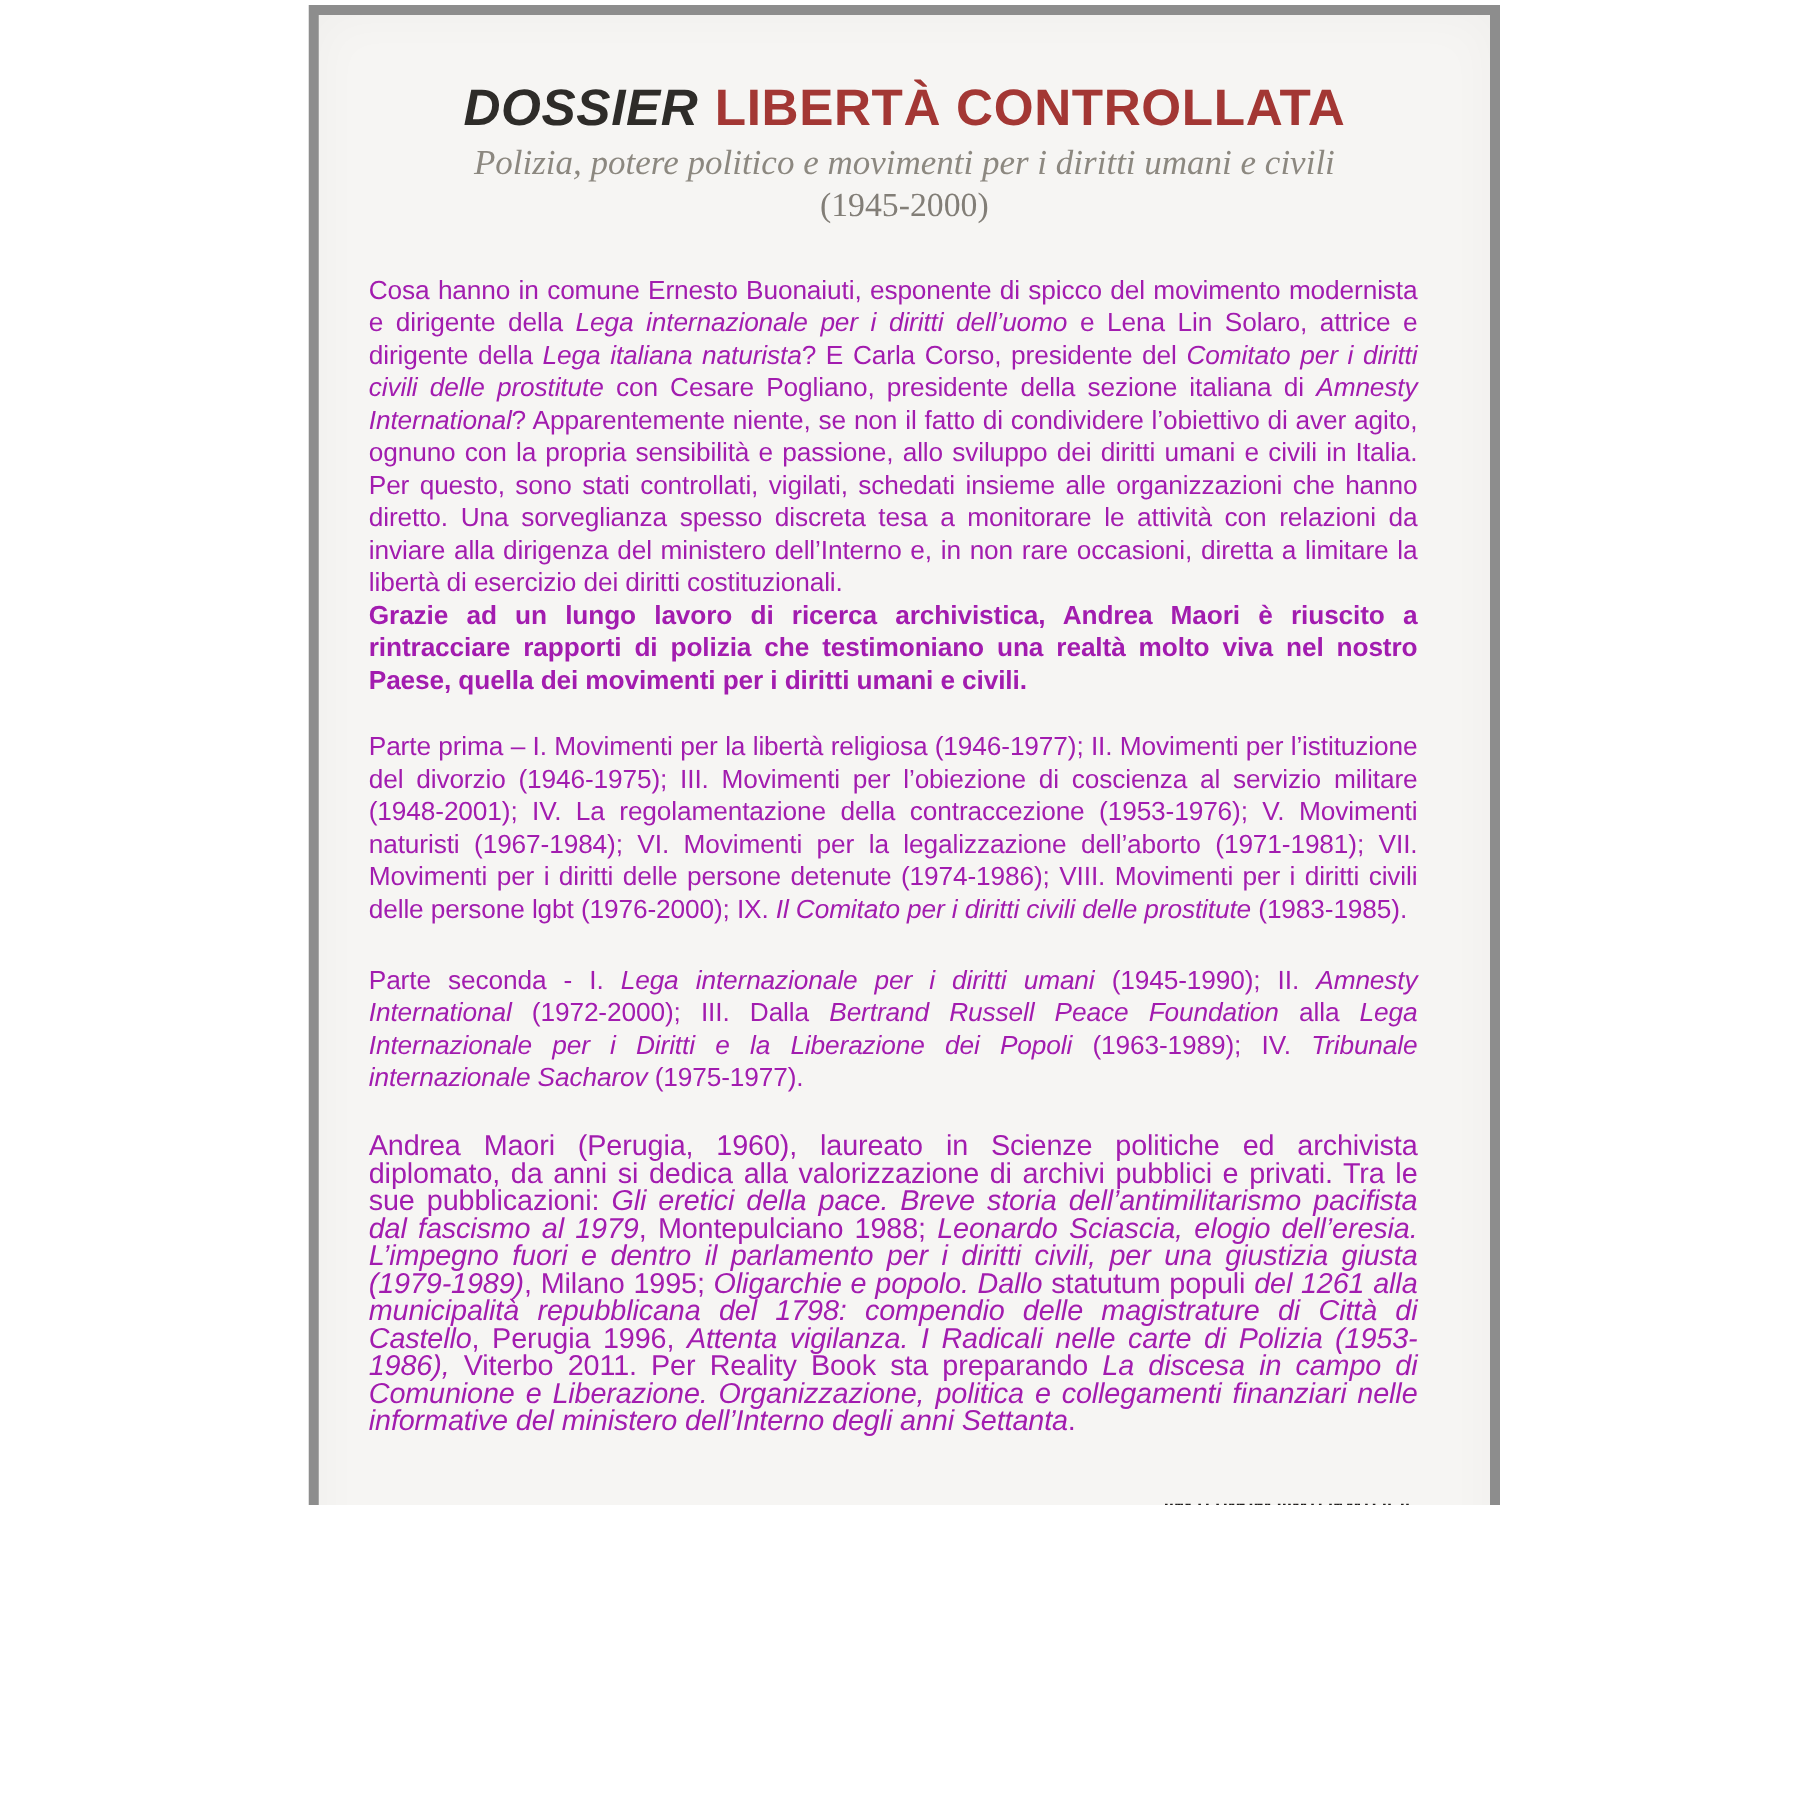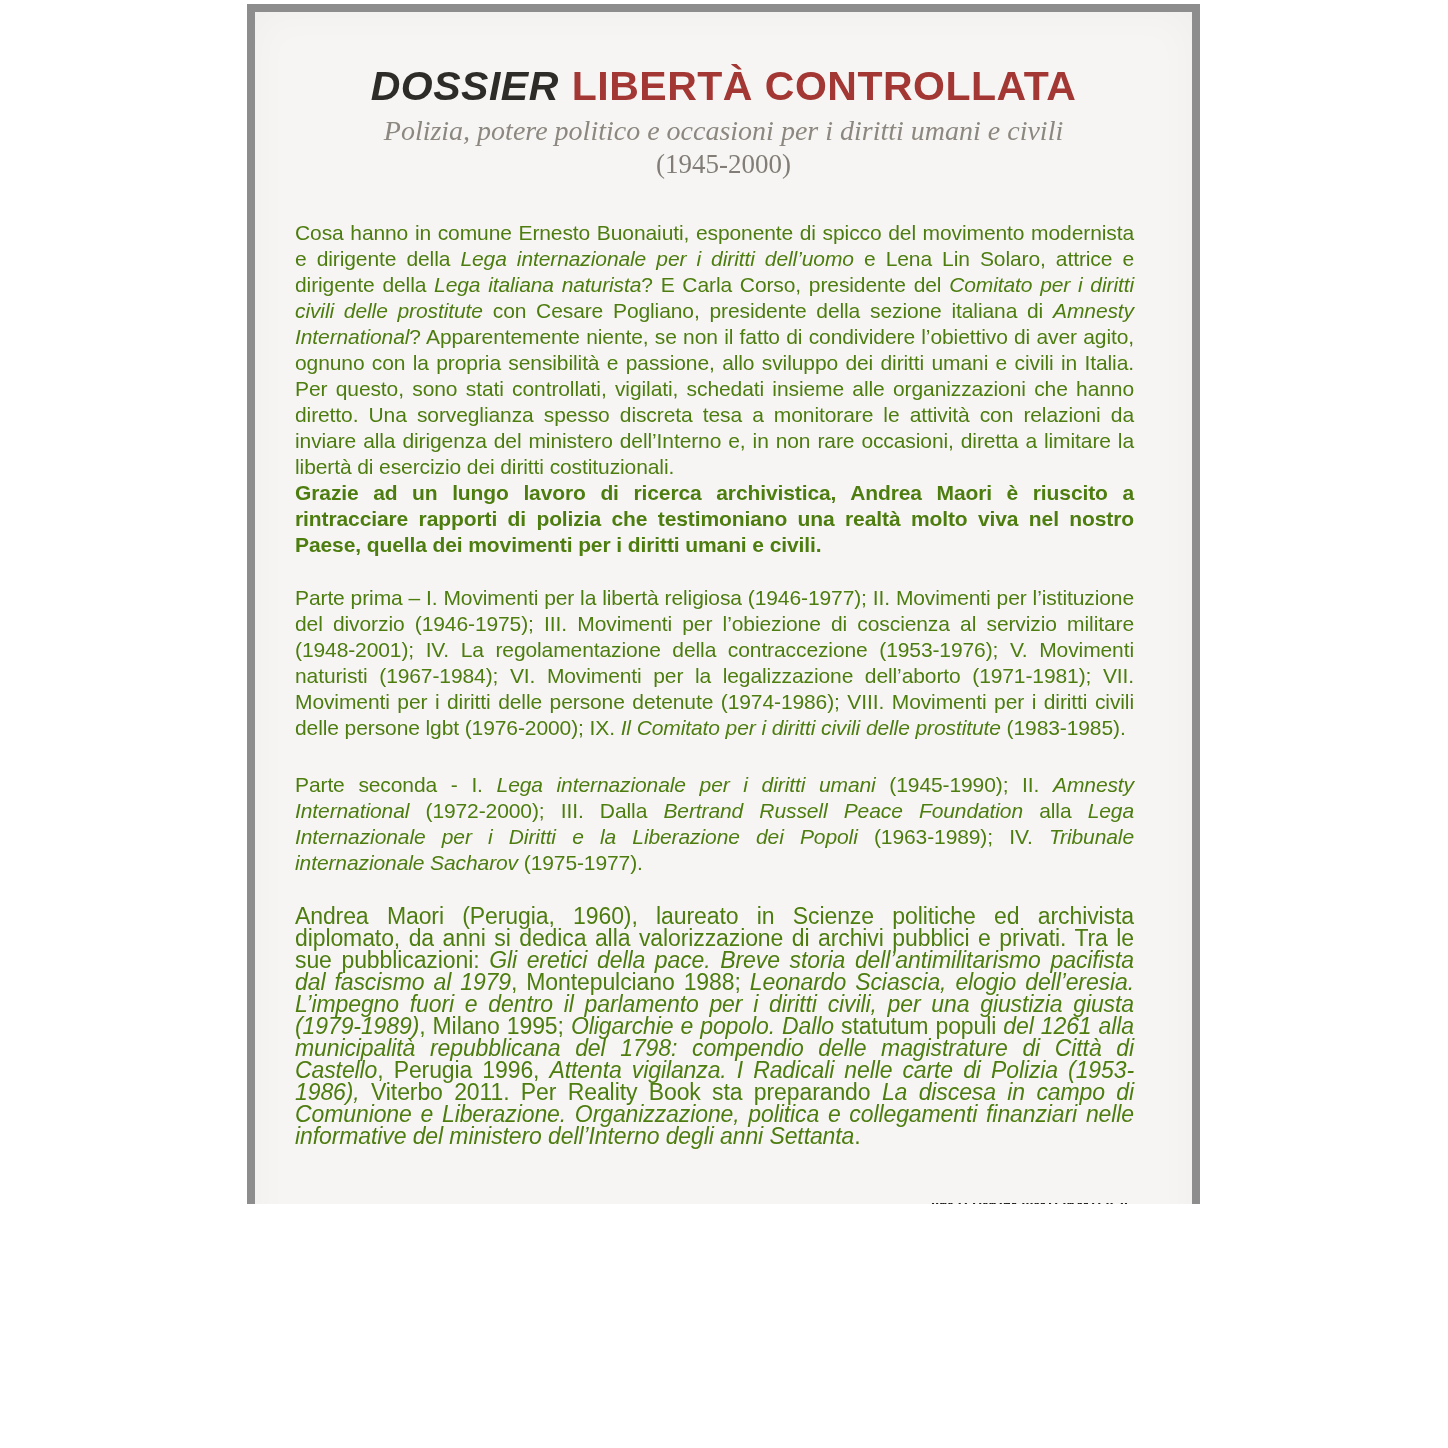--- a/index.html
+++ b/index.html
@@ -14,21 +14,21 @@
   .t-prefix{font-style:italic;color:#2e2c29;margin-right:13px;}
   .t-main{color:#a33734;}
   .subtitle{margin:9px 40px 0 40px;text-align:center;
             font-family:"Liberation Serif",serif;font-style:italic;
             font-size:28px;line-height:1.1;color:#8c8880;}
   .subtitle-years{margin:3px 40px 0 40px;text-align:center;
             font-family:"Liberation Serif",serif;
             font-size:27px;line-height:1.1;color:#827e77;}
   
   .body{margin:16px 58px 0 40px;font-size:21px;line-height:26px;letter-spacing:-0.1px;
-        text-align:justify;color:#4d7c0f;}
+        text-align:justify;color:#a21caf;}
   .intro{margin-top:41px;}
   .intro2{margin-top:0;font-weight:bold;}
   .parte1{margin-top:27px;}
   .parte2{margin-top:31px;}
   .bio{margin-top:29px;font-size:23px;line-height:22px;}
   .it{font-style:italic;}
   .bd{font-weight:normal;}
   
   .barcode-wrap{position:absolute;left:677px;top:1191px;width:195px;height:152px;}
   .barcode-wrap svg{position:absolute;left:0;top:0;overflow:visible;}
@@ -44,21 +44,21 @@
 </style>
 </head>
 <body>
 
 <div class="page">
   <div class="cover">
 
     <h1 class="title-line">
       <span class="t-prefix">DOSSIER</span><span class="t-main">LIBERTÀ CONTROLLATA</span>
     </h1>
-    <div class="subtitle">Polizia, potere politico e occasioni per i diritti umani e civili</div>
+    <div class="subtitle">Polizia, potere politico e movimenti per i diritti umani e civili</div>
     <div class="subtitle-years">(1945-2000)</div>
 
     <p class="body intro"><span>Cosa hanno in comune Ernesto Buonaiuti, esponente di spicco del movimento modernista e dirigente della </span><span class="it">Lega internazionale per i diritti dell’uomo</span><span> e Lena Lin Solaro, attrice e dirigente della </span><span class="it">Lega italiana naturista</span><span>? E Carla Corso, presidente del </span><span class="it">Comitato per i diritti civili delle prostitute</span><span> con Cesare Pogliano, presidente della sezione italiana di </span><span class="it">Amnesty International</span><span>? Apparentemente niente, se non il fatto di condividere l’obiettivo di aver agito, ognuno con la propria sensibilità e passione, allo sviluppo dei diritti umani e civili in Italia. Per questo, sono stati controllati, vigilati, schedati insieme alle organizzazioni che hanno diretto. Una sorveglianza spesso discreta tesa a monitorare le attività con relazioni da inviare alla dirigenza del ministero dell’Interno e, in non rare occasioni, diretta a limitare la libertà di esercizio dei diritti costituzionali.</span></p>
     <p class="body intro2"><span>Grazie ad un lungo lavoro di ricerca archivistica, Andrea Maori è riuscito a rintracciare rapporti di polizia che testimoniano una realtà molto viva nel nostro Paese, quella dei movimenti per i diritti umani e civili.</span></p>
 
     <p class="body parte1"><span class="bd">Parte prima</span><span> – I. Movimenti per la libertà religiosa (1946-1977); II. Movimenti per l’istituzione del divorzio (1946-1975); III. Movimenti per l’obiezione di coscienza al servizio militare (1948-2001); IV. La regolamentazione della contraccezione (1953-1976); V. Movimenti naturisti (1967-1984); VI. Movimenti per la legalizzazione dell’aborto (1971-1981); VII. Movimenti per i diritti delle persone detenute (1974-1986); VIII. Movimenti per i diritti civili delle persone lgbt (1976-2000); IX. </span><span class="it">Il Comitato per i diritti civili delle prostitute</span><span> (1983-1985).</span></p>
     <p class="body parte2"><span class="bd">Parte seconda</span><span> - I. </span><span class="it">Lega internazionale per i diritti umani</span><span> (1945-1990); II. </span><span class="it">Amnesty International</span><span> (1972-2000); III. Dalla </span><span class="it">Bertrand Russell Peace Foundation</span><span> alla </span><span class="it">Lega Internazionale per i Diritti e la Liberazione dei Popoli</span><span> (1963-1989); IV. </span><span class="it">Tribunale internazionale Sacharov</span><span> (1975-1977).</span></p>
 
     <p class="body bio"><span>Andrea Maori (Perugia, 1960), laureato in Scienze politiche ed archivista diplomato, da anni si dedica alla valorizzazione di archivi pubblici e privati. Tra le sue pubblicazioni: </span><span class="it">Gli eretici della pace. Breve storia dell’antimilitarismo pacifista dal fascismo al 1979</span><span>, Montepulciano 1988; </span><span class="it">Leonardo Sciascia, elogio dell’eresia. L’impegno fuori e dentro il parlamento per i diritti civili, per una giustizia giusta (1979-1989)</span><span>, Milano 1995; </span><span class="it">Oligarchie e popolo. Dallo</span><span> statutum populi </span><span class="it">del 1261 alla municipalità repubblicana del 1798: compendio delle magistrature di Città di Castello</span><span>, Perugia 1996, </span><span class="it">Attenta vigilanza. I Radicali nelle carte di Polizia (1953-1986),</span><span> Viterbo 2011. Per Reality Book sta preparando </span><span class="it">La discesa in campo di Comunione e Liberazione. Organizzazione, politica e collegamenti finanziari nelle informative del ministero dell’Interno degli anni Settanta</span><span>.</span></p>
 

